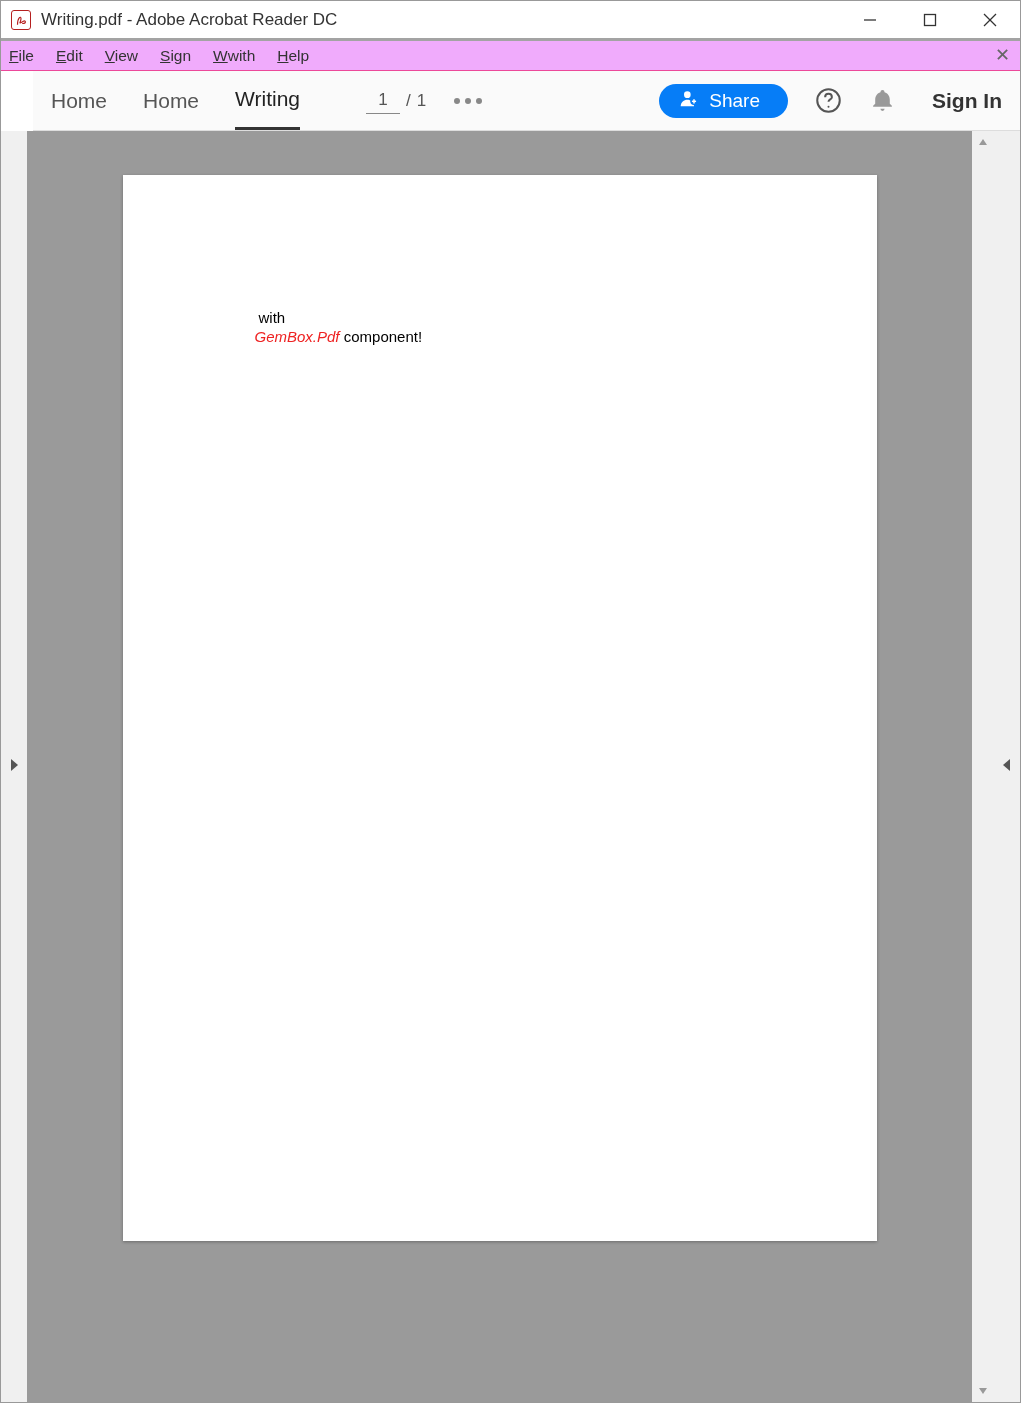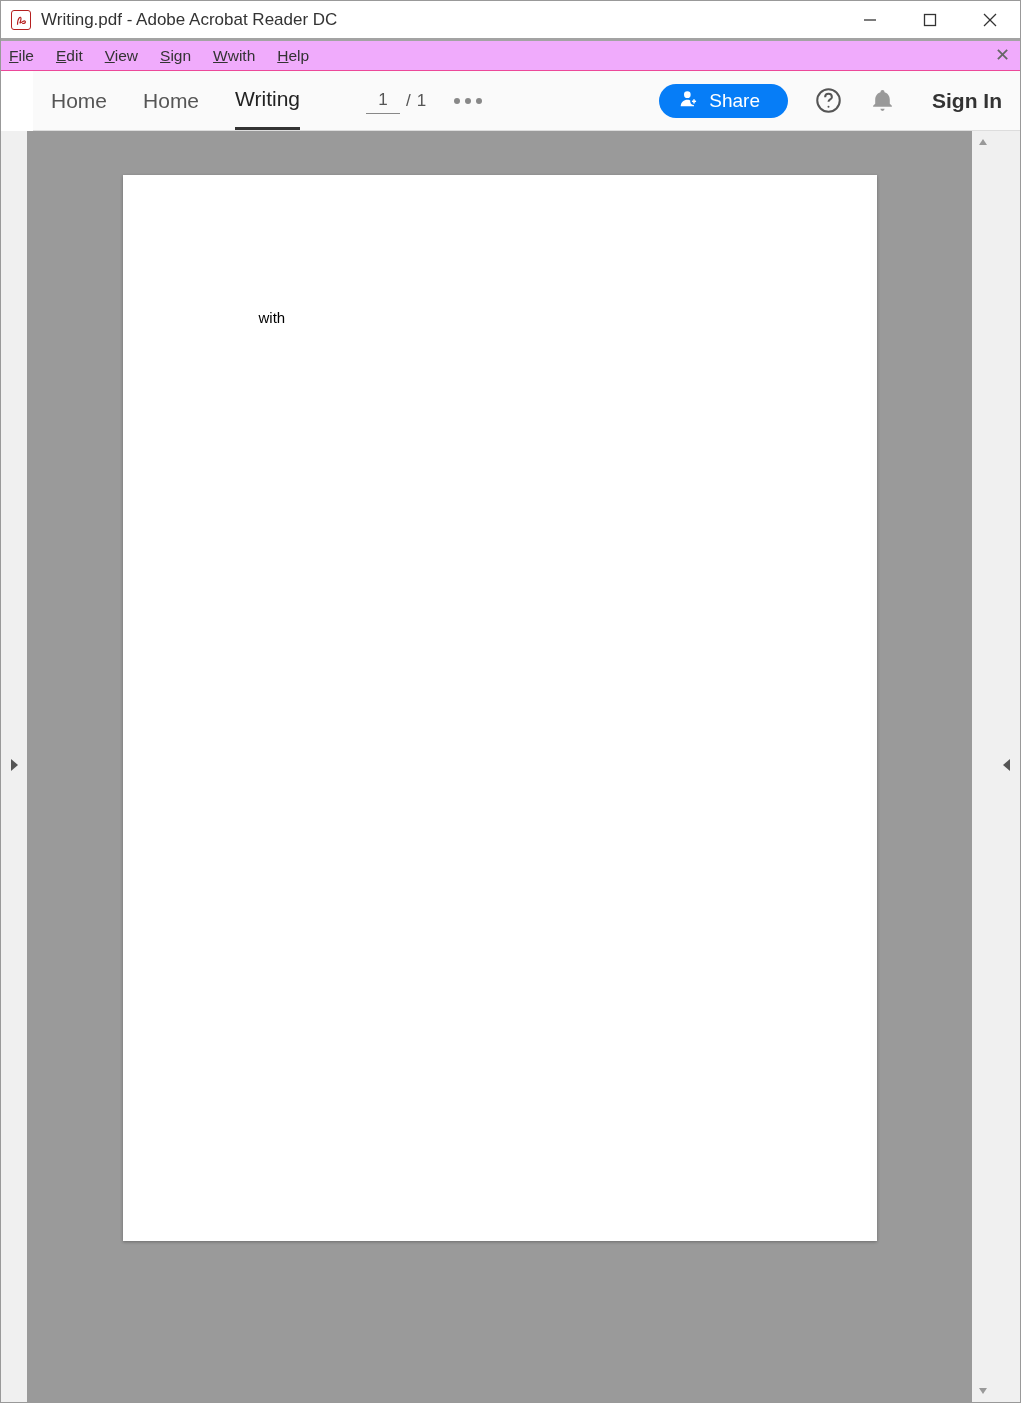--- a/index.html
+++ b/index.html
@@ -243,20 +243,23 @@
     <span class="gutter-arrow">
       <svg width="10" height="14" viewBox="0 0 10 14">
           <polygon points="2,1 9,7 2,13" fill="#555"></polygon>
         </svg>
     </span>
   </div>
 
   <div class="doc-viewport">
     <div class="page">
       <div class="line2">with</div>
+      <div class="line3">
+        <span class="emph">GemBox.Pdf</span><span> component!</span>
+      </div>
     </div>
   </div>
 
   <div class="vscroll">
     <span class="scroll-arrow">
       <svg width="10" height="8">
           <polygon points="5,1 9,7 1,7" fill="#999"></polygon>
         </svg>
     </span>
     <span class="scroll-arrow">

